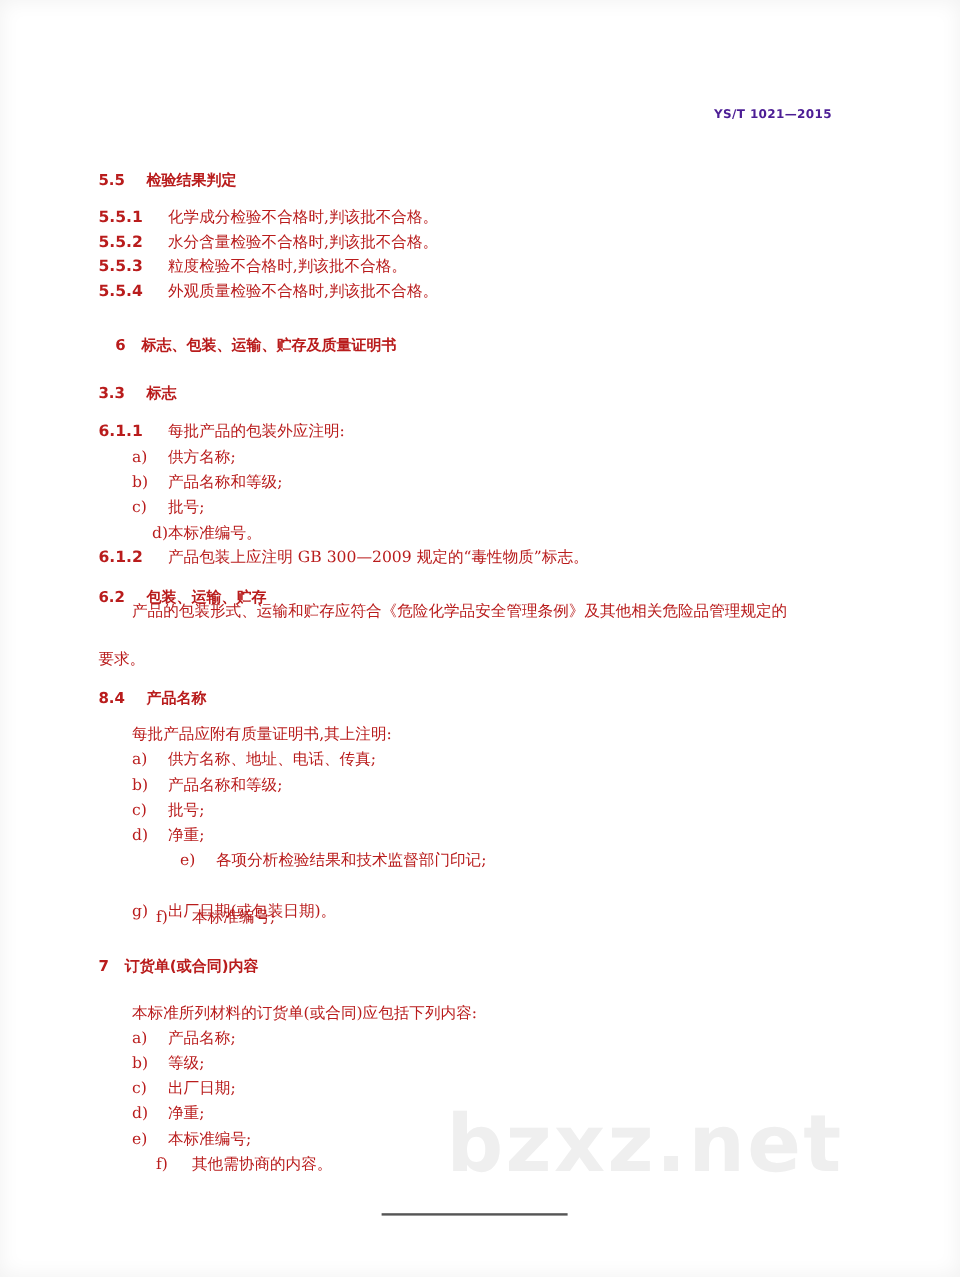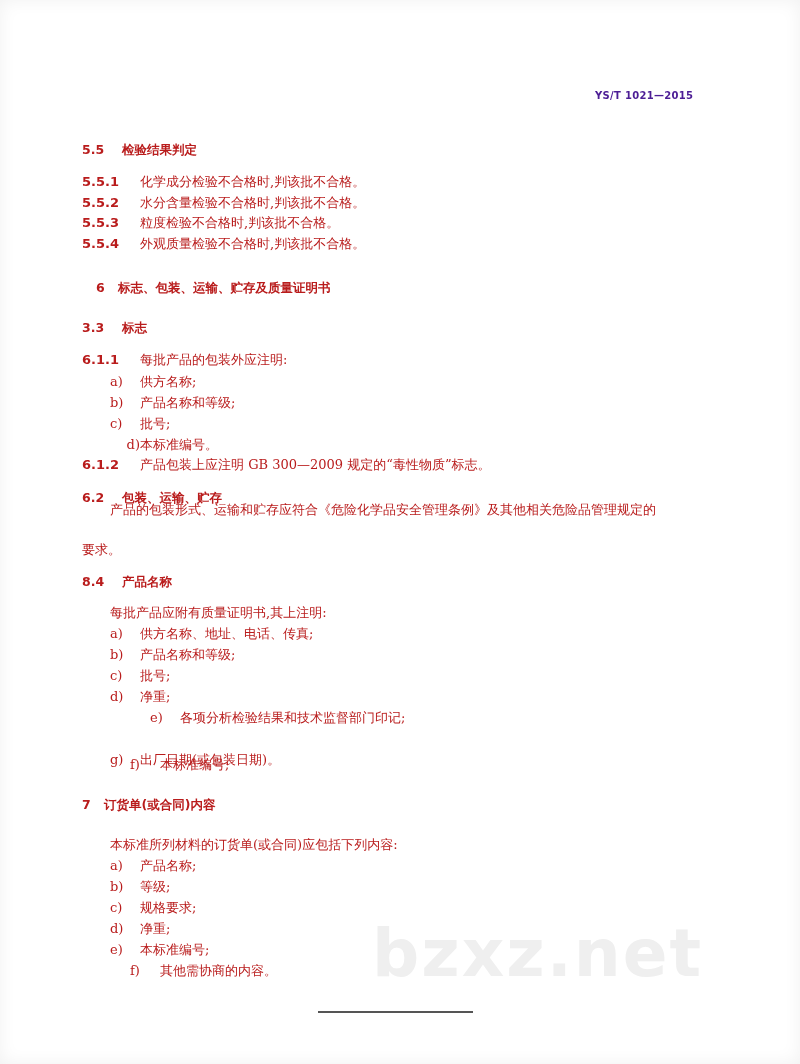--- a/index.html
+++ b/index.html
@@ -70,19 +70,19 @@
 <div class="line" style="top:708px;left:110px;margin-left:40px;"><span class="item-mark">e)</span><span>各项分析检验结果和技术监督部门印记;</span></div>
 <div class="line" style="top:755px;left:110px;margin-left:20px;"><span class="item-mark">f)</span><span>本标准编号;</span></div>
 <div class="line" style="top:750px;left:110px;"><span class="item-mark">g)</span><span>出厂日期(或包装日期)。</span></div>
 
 <div class="line heading" style="top:795px;left:82px;">
   <span class="num" style="width:22px;">7</span><span>订货单(或合同)内容</span>
 </div>
 <div class="line" style="top:835px;left:110px;">本标准所列材料的订货单(或合同)应包括下列内容:</div>
 <div class="line" style="top:856px;left:110px;"><span class="item-mark">a)</span><span>产品名称;</span></div>
 <div class="line" style="top:877px;left:110px;"><span class="item-mark">b)</span><span>等级;</span></div>
-<div class="line" style="top:898px;left:110px;"><span class="item-mark">c)</span><span>规格要求;</span></div>
+<div class="line" style="top:898px;left:110px;"><span class="item-mark">c)</span><span>出厂日期;</span></div>
 <div class="line" style="top:919px;left:110px;"><span class="item-mark">d)</span><span>净重;</span></div>
 <div class="line" style="top:940px;left:110px;"><span class="item-mark">e)</span><span>本标准编号;</span></div>
 <div class="line" style="top:961px;left:110px;margin-left:20px;"><span class="item-mark">f)</span><span>其他需协商的内容。</span></div>
 
 <div class="end-rule"></div>
 <div class="page-shadow"></div>
 
 </body></html>

